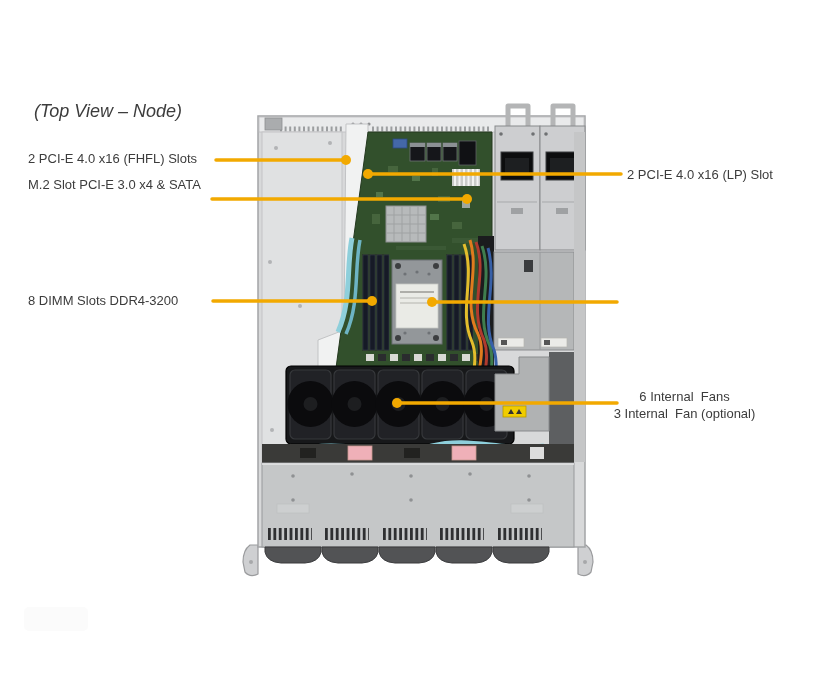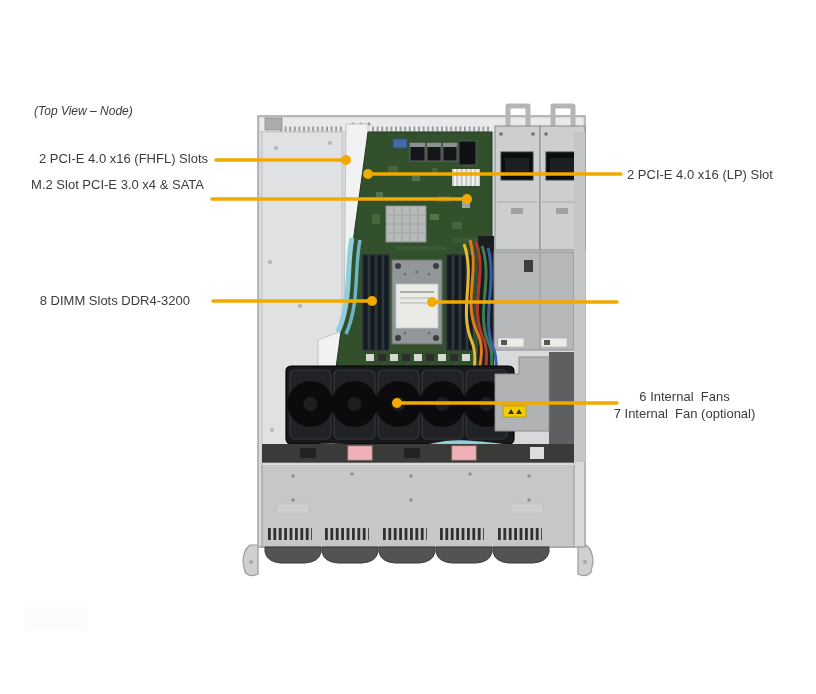--- a/index.html
+++ b/index.html
@@ -2,23 +2,23 @@
 <html><head>
 <meta charset="utf-8">
 <style>
   html,body{margin:0;padding:0;background:#ffffff;}
   .canvas{
     position:relative;width:816px;height:694px;background:#ffffff;
     font-family:"Liberation Sans",sans-serif;color:#3c3c3c;overflow:hidden;
   }
   .art{position:absolute;left:0;top:0;}
   .lbl{position:absolute;font-size:13px;line-height:16px;color:#3c3c3c;}
-  .r{text-align:right;}
+  .r{margin-left:28px;}
   .c{text-align:center;}
-  .it{font-style:italic;font-size:12px;}
+  .it{font-style:italic;font-size:18px;}
   .lbl sup{font-size:8.5px;line-height:0;}
   .pre{white-space:pre-wrap;}
   .wm{position:absolute;left:24px;top:607px;width:64px;height:24px;background:#fbfbfb;border-radius:5px;}
 </style>
 </head>
 <body>
 
 <div class="canvas">
 
   <svg class="art" width="816" height="694" viewBox="0 0 816 694">
@@ -307,17 +307,17 @@
 
   <div class="lbl r" style="left:0px;top:177px;width:204px;">M.2 Slot PCI-E 3.0 x4 &amp; SATA</div>
 
   <div class="lbl r" style="left:0px;top:293px;width:190px;">8 DIMM Slots DDR4-3200</div>
 
   <div class="lbl" style="left:627px;top:167px;width:170px;">2 PCI-E 4.0 x16 (LP) Slot</div>
 
 
   <div class="lbl c" style="left:582px;top:388px;width:205px;line-height:17px;">
     <div class="pre">6 Internal  Fans</div>
-    <div class="pre">7 Internal  Fan (optional)</div>
+    <div class="pre">3 Internal  Fan (optional)</div>
   </div>
 
   <div class="wm"></div>
 </div>
 
 </body></html>

